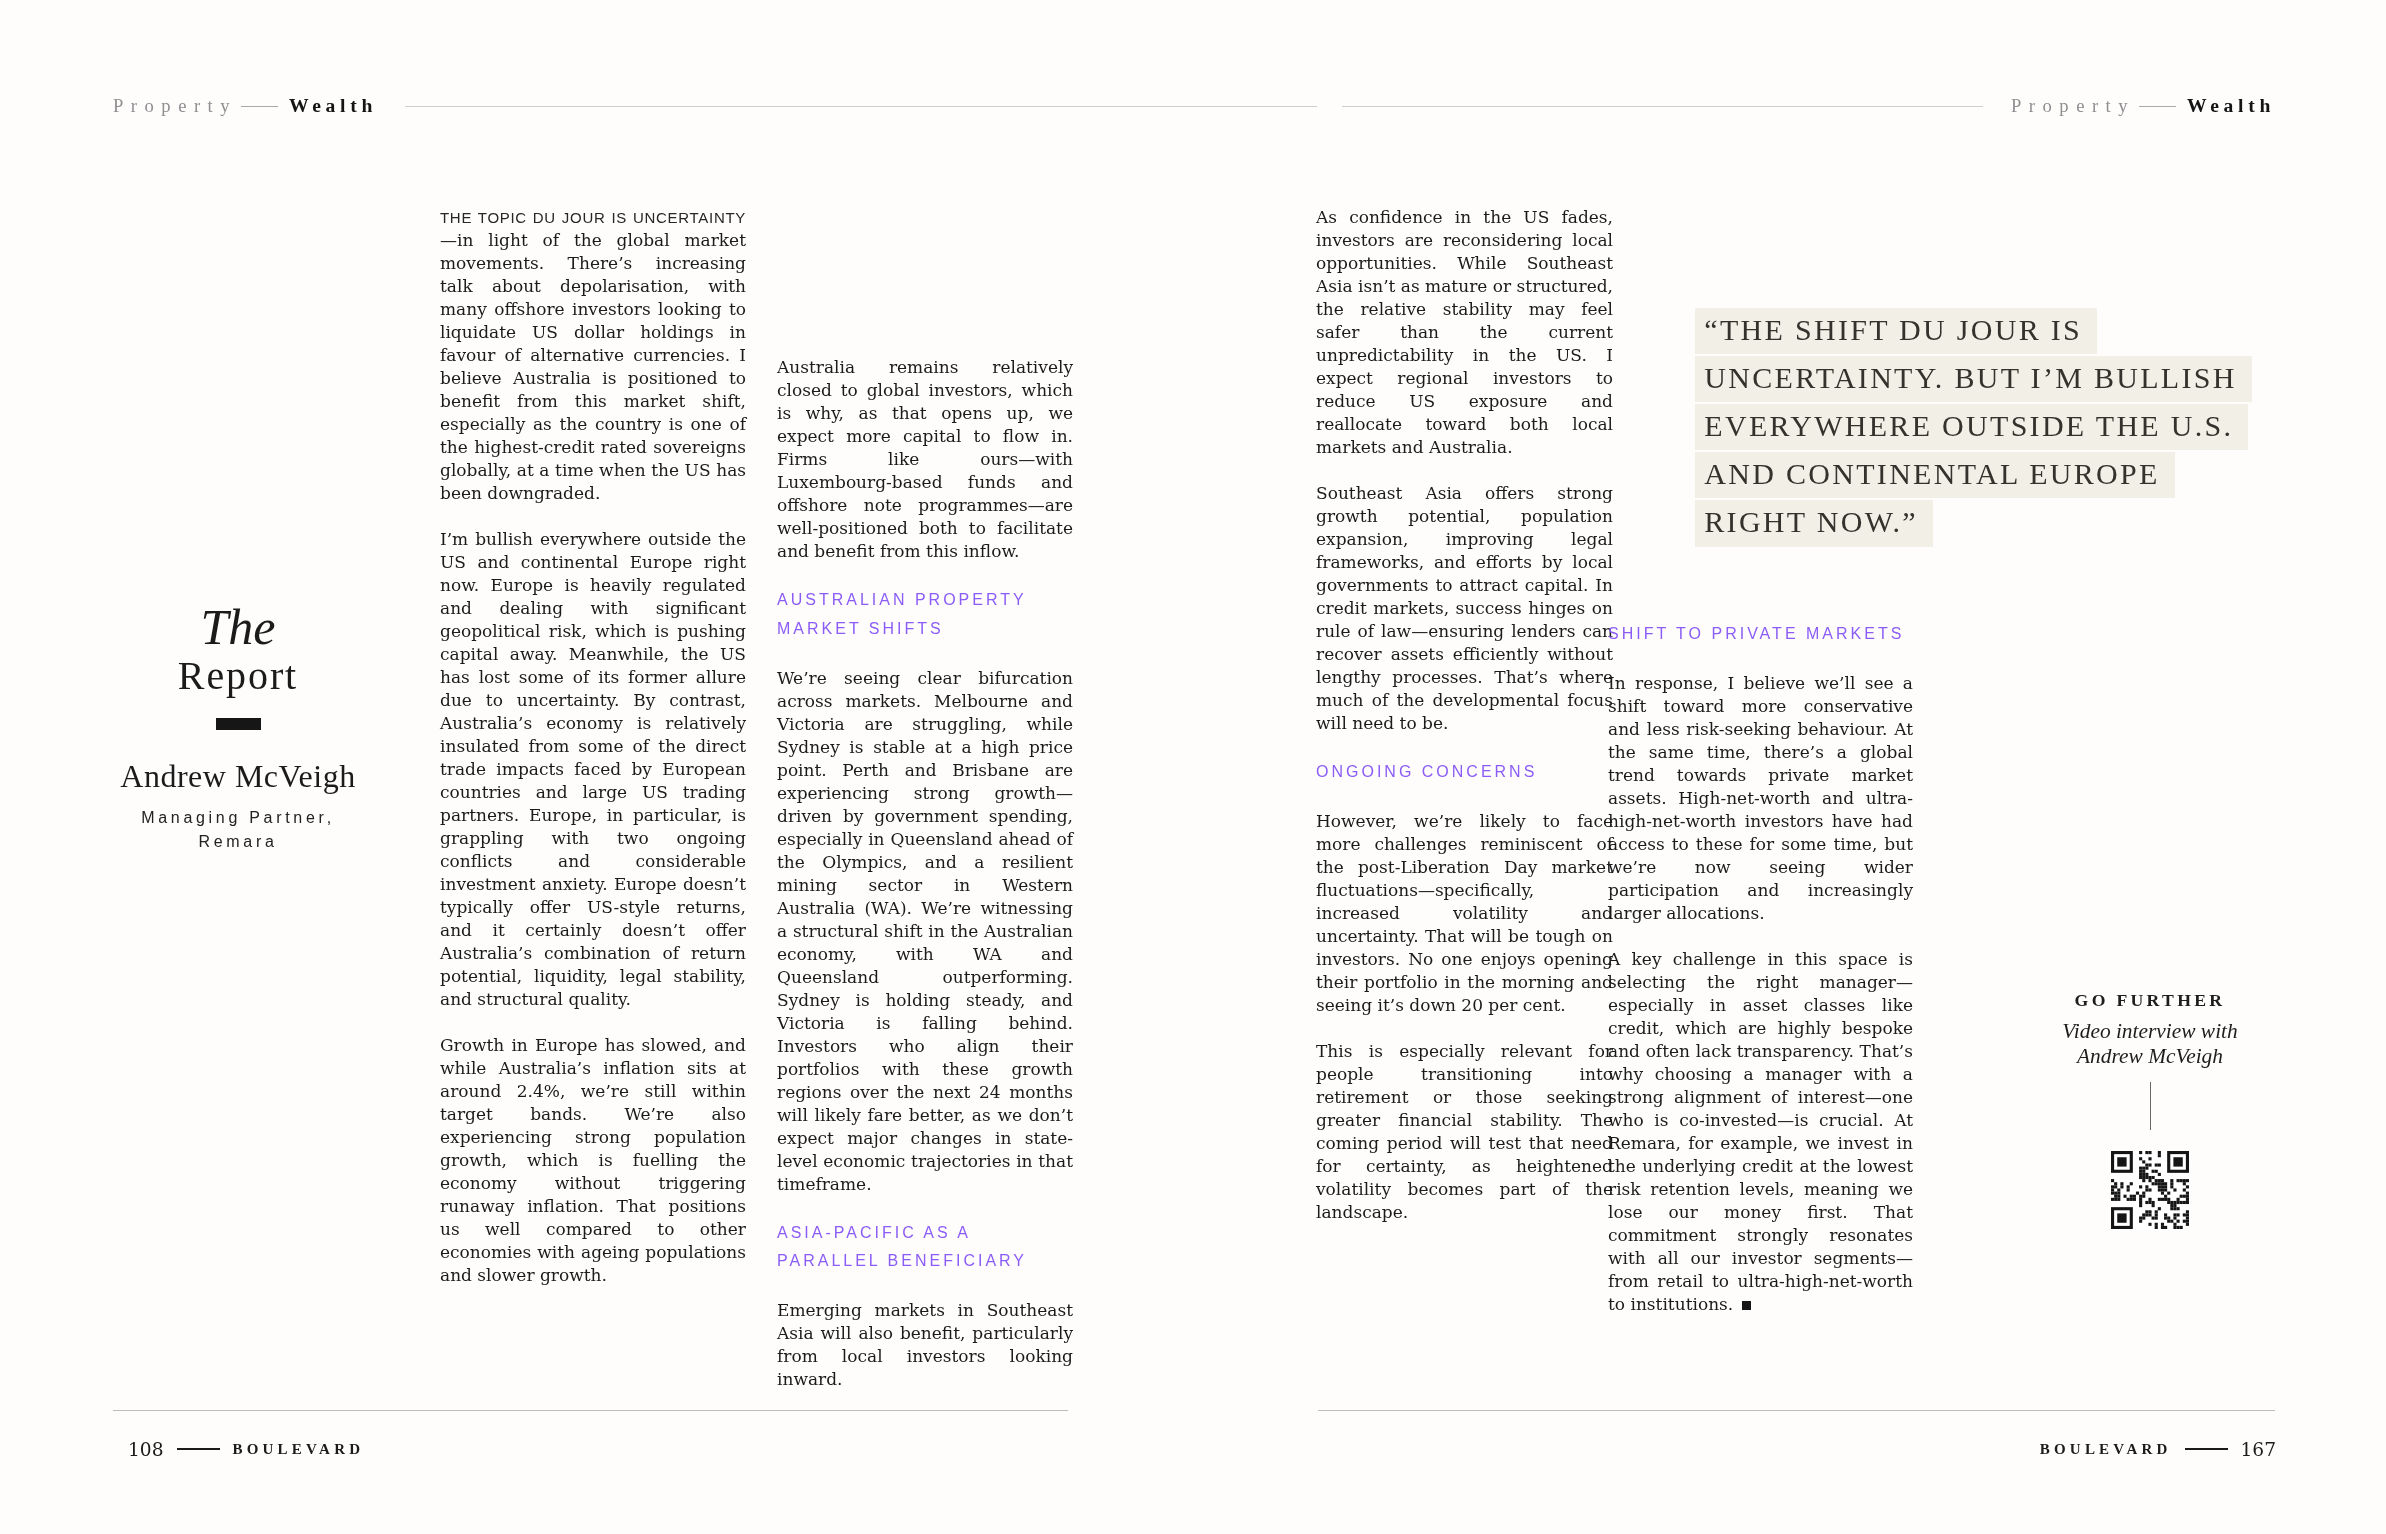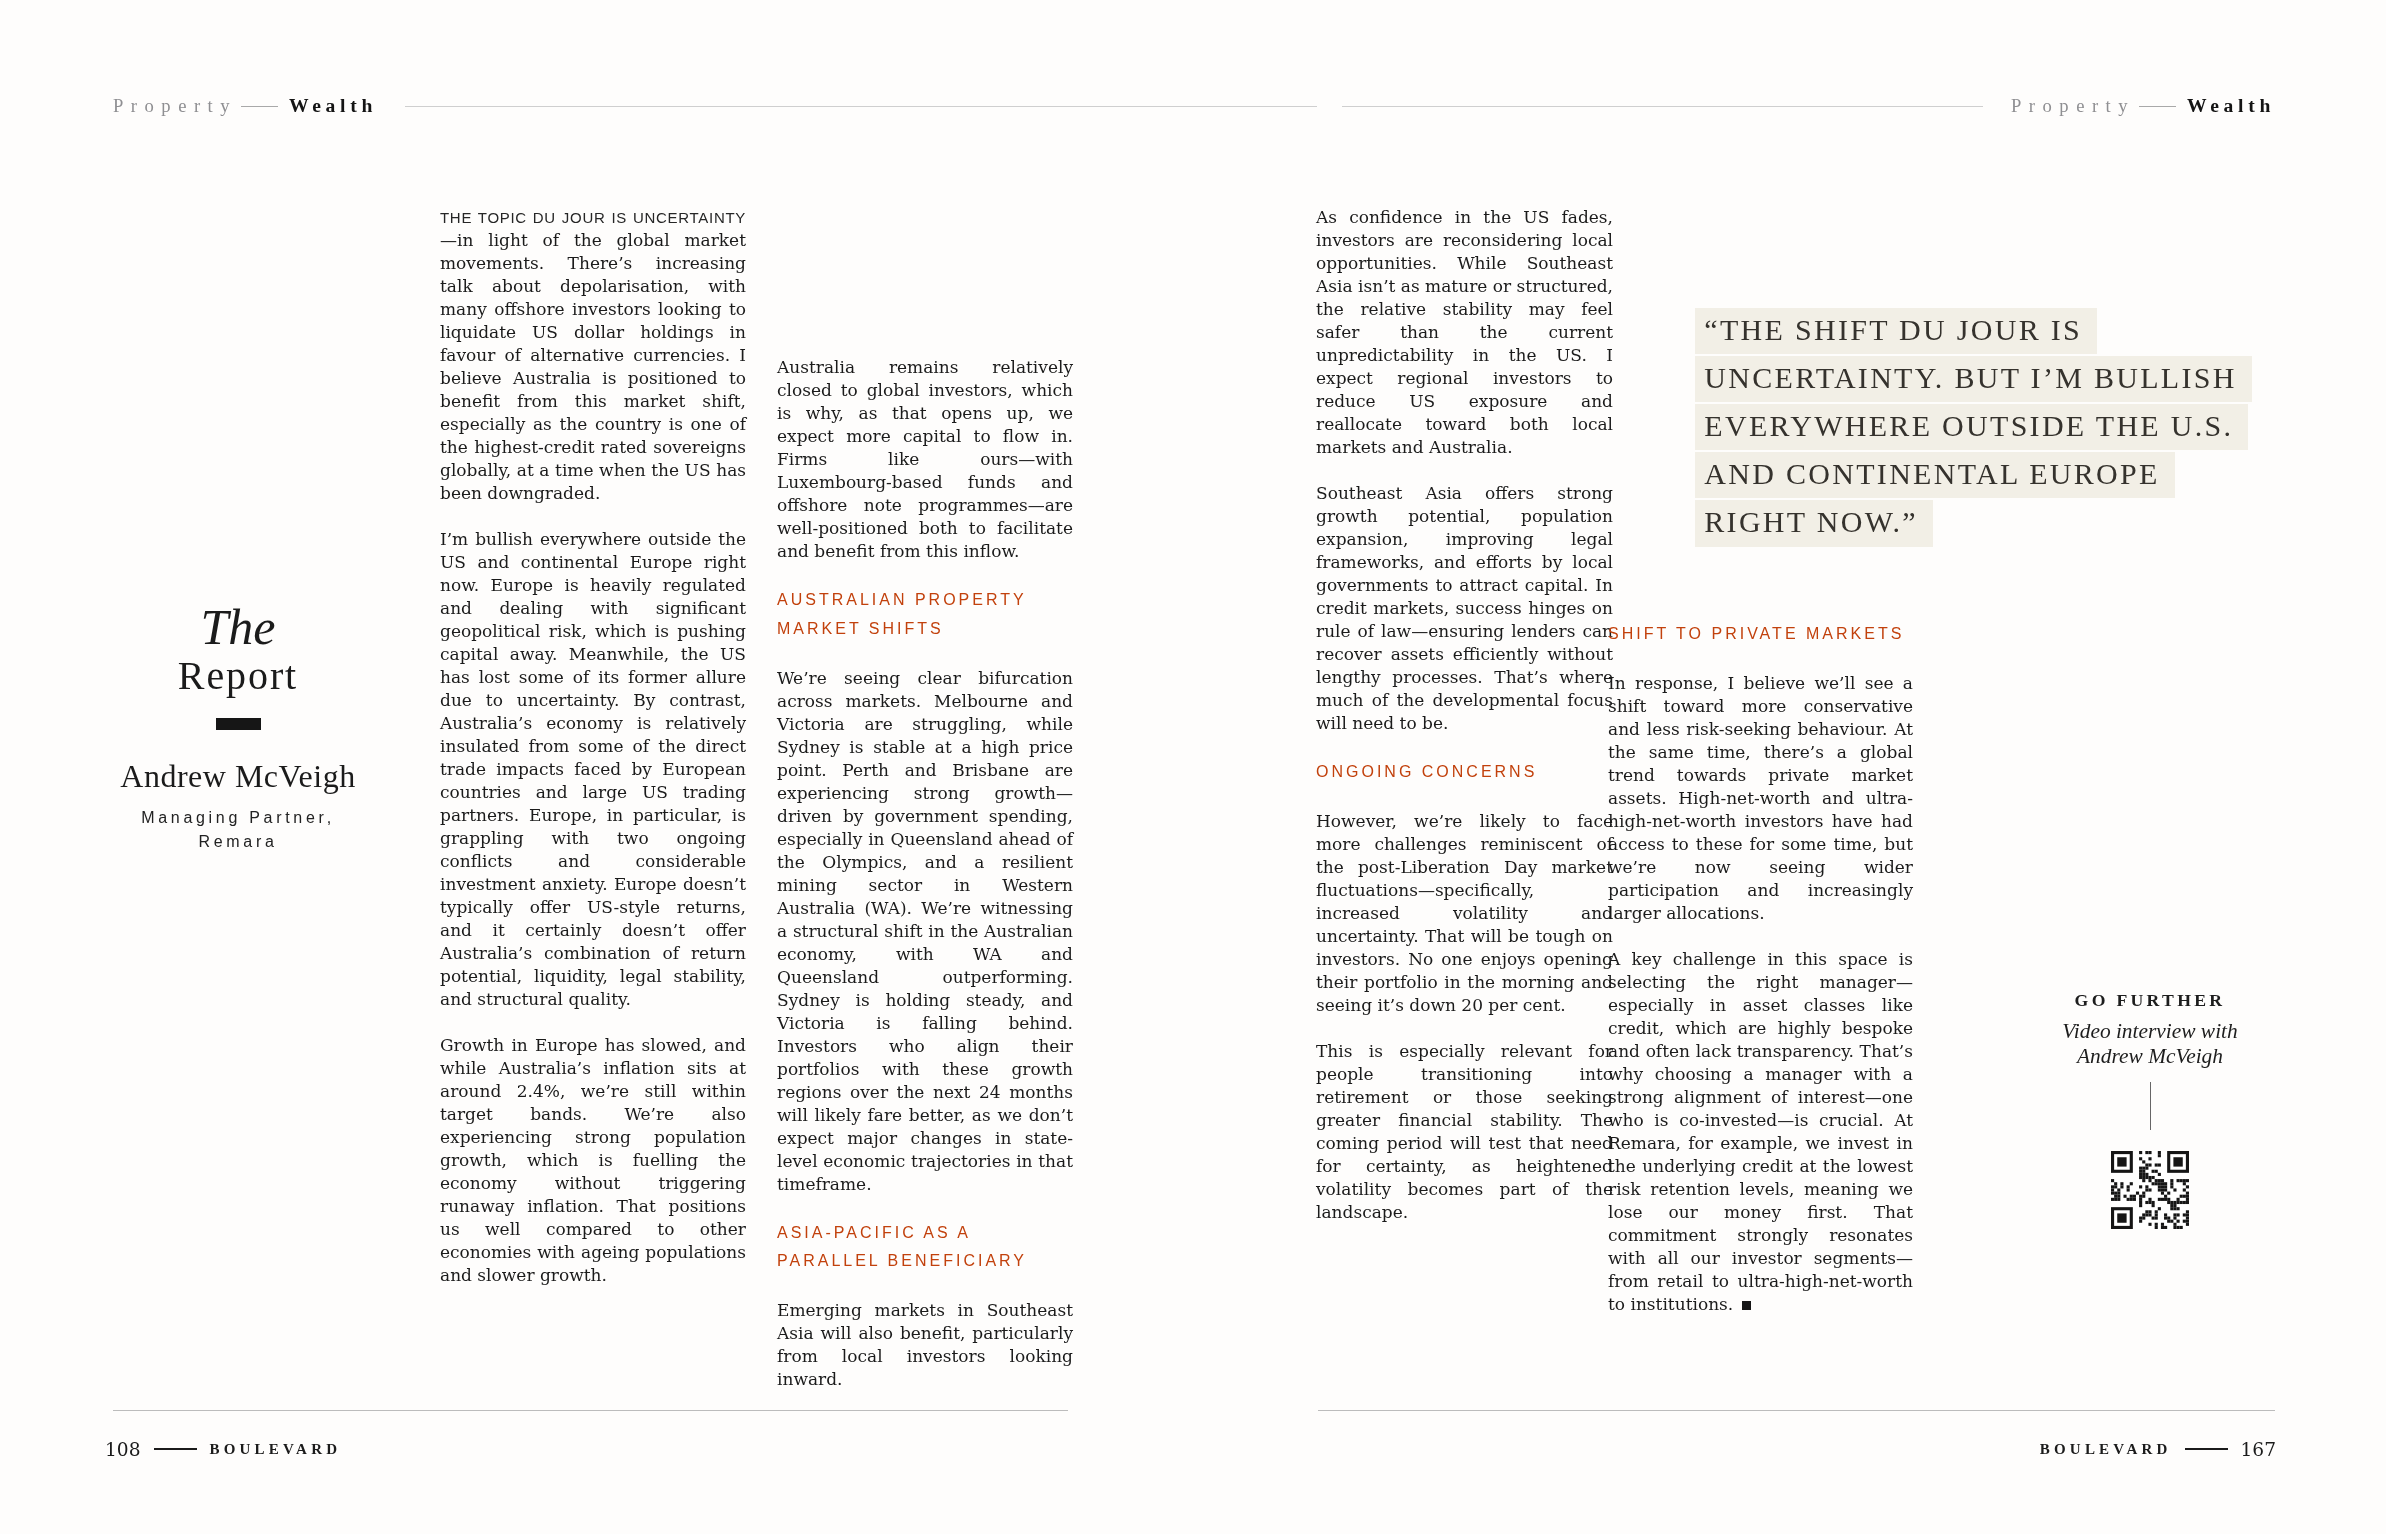--- a/index.html
+++ b/index.html
@@ -26,42 +26,42 @@
   .t-role{font-family:"Liberation Sans",sans-serif;font-size:16px;letter-spacing:3.7px;line-height:1.5;margin-top:11.2px;color:#222;}
 
   
   .col{position:absolute;font-size:17px;line-height:23px;text-align:justify;color:#1b1b1b;}
   .c1{left:440px;top:206px;width:306px;}
   .c2{left:777px;top:356px;width:296px;}
   .c3{left:1316px;top:206px;width:297px;}
   .c4{left:1608px;top:620px;width:305px;}
   .para{margin:0 0 23px;}
   .subhead{font-family:"Liberation Sans",sans-serif;font-weight:normal;font-size:16px;letter-spacing:3px;
-           color:#c2410c;line-height:1.8;margin:13px 0 23px;text-align:left;}
+           color:#8b5cf6;line-height:1.8;margin:13px 0 23px;text-align:left;}
   .subhead.first{margin-top:0;}
   .lead{font-family:"Liberation Sans",sans-serif;font-size:15px;letter-spacing:0.7px;color:#262626;}
   .endmark{display:inline-block;width:9.3px;height:9.3px;background:#161616;margin-left:8.4px;}
 
   
   .quote{position:absolute;left:1695px;top:308px;width:597px;font-family:"Liberation Serif",serif;
          font-size:30px;letter-spacing:2.3px;color:#35322d;}
   .qline{display:table;background:#f2efe6;padding:4.7px 15px 7.5px 9.3px;margin-bottom:1.9px;white-space:nowrap;}
 
   
   .go{position:absolute;left:2038px;top:990px;width:224px;text-align:center;}
   .go-title{font-family:"Liberation Serif",serif;font-weight:bold;font-size:17.7px;letter-spacing:3.3px;color:#1d1d1d;}
   .go-sub{font-family:"Liberation Serif",serif;font-style:italic;font-size:21.4px;line-height:25px;margin-top:8.4px;color:#1d1d1d;}
   .go-line{width:0.9px;height:48px;background:#666;margin:13px auto 0;}
   #qr{width:78px;height:78px;margin-top:20.5px;}
 
   
   .rule-l{position:absolute;left:113px;top:1410px;width:955px;height:0.9px;background:#bcbcbc;}
   .rule-r{position:absolute;left:1318px;top:1410px;width:957px;height:0.9px;background:#bcbcbc;}
   .foot{position:absolute;top:1438px;display:flex;align-items:center;height:22.4px;}
-  .foot-l{left:105px;}
+  .foot-l{left:128px;}
   .foot-r{right:111px;}
   .f-num{font-family:"DejaVu Serif",serif;font-size:18.6px;color:#1b1b1b;}
   .f-dash{width:43px;height:1.9px;background:#1b1b1b;margin:0 13px;flex:none;}
   .f-mag{font-family:Liberation Serif, serif;font-weight:bold;font-size:15px;letter-spacing:4.2px;color:#1b1b1b;}
 </style>
 </head>
 <body>
 
 <div class="canvas">
 

